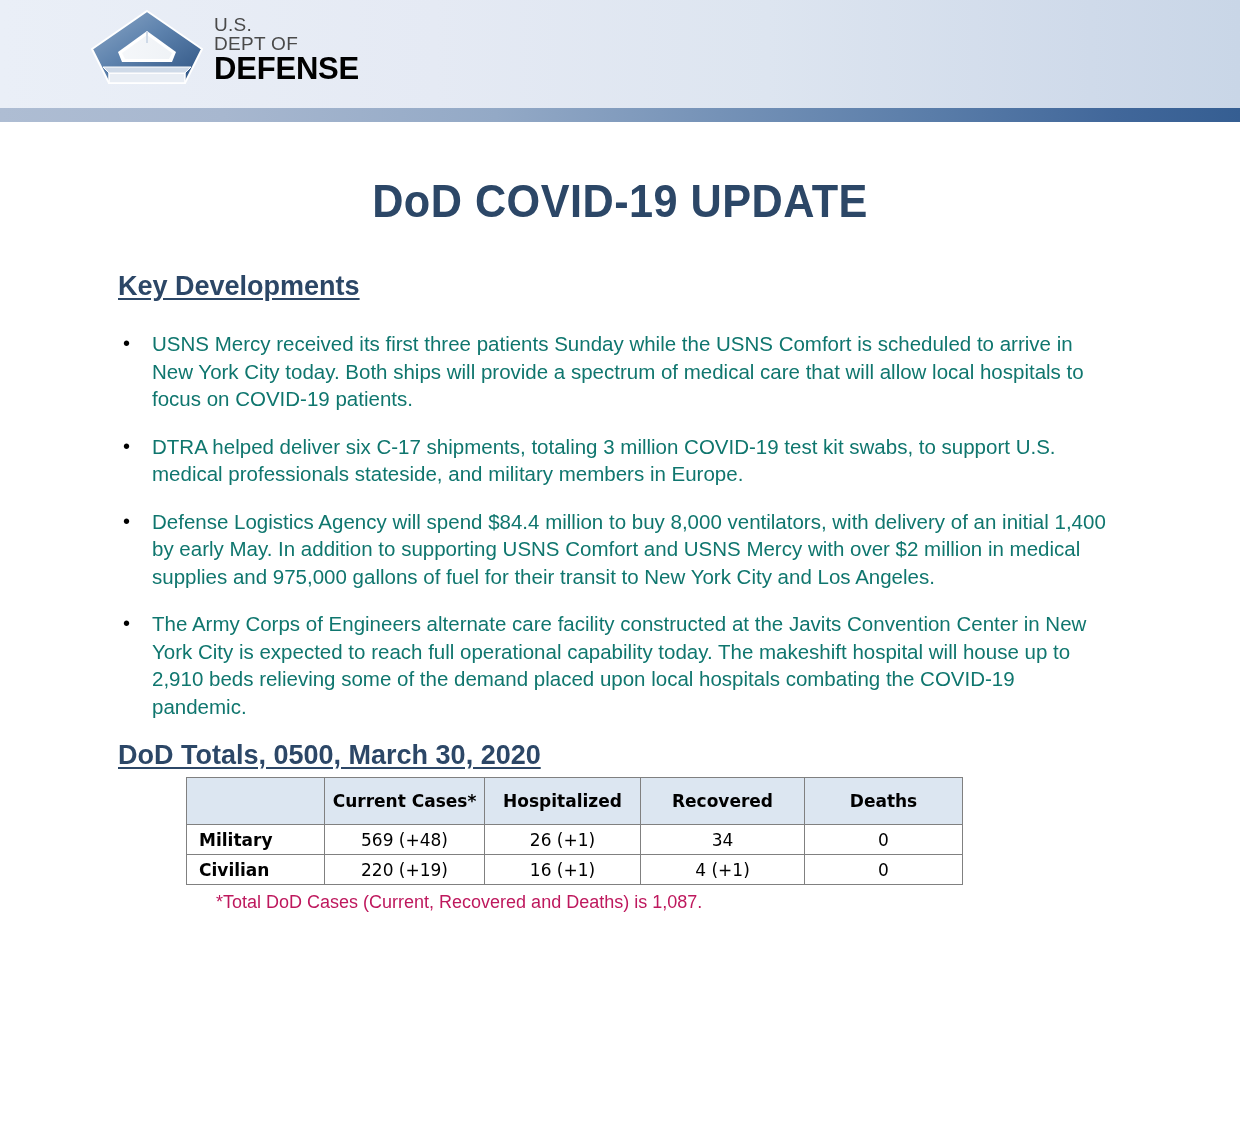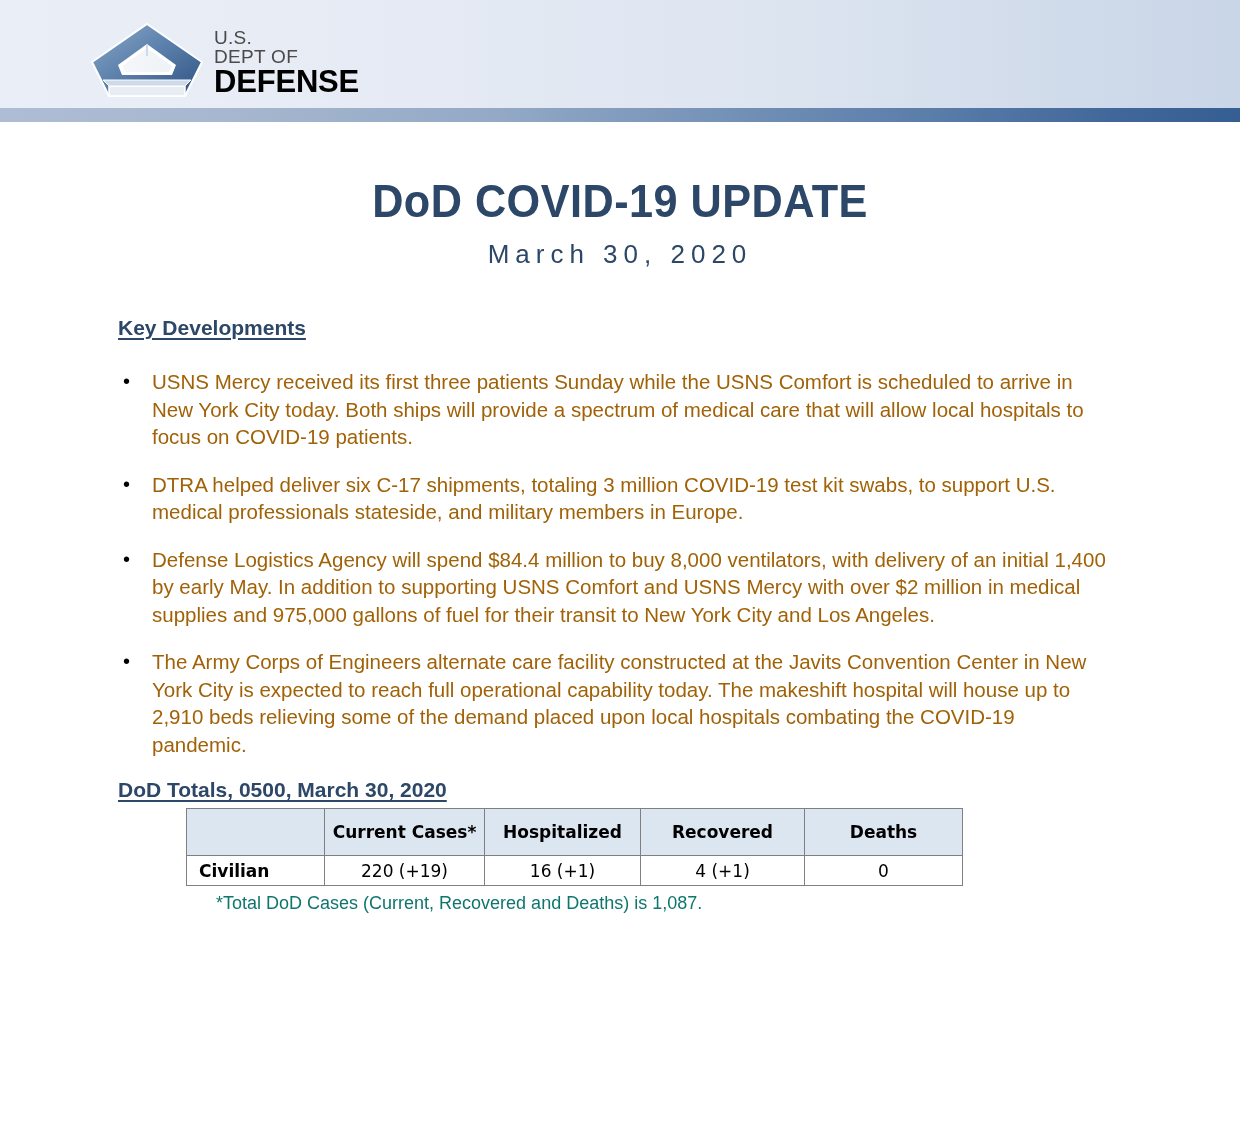--- a/index.html
+++ b/index.html
@@ -20,21 +20,21 @@
   .doc-header {
     position: relative;
     width: 1240px;
     height: 108px;
     background: linear-gradient(to right, #eaeff7 0%, #e5eaf4 35%, #dde5f0 62%, #cfdaea 88%, #c9d6e7 100%);
     box-sizing: border-box;
   }
   .logo-wrap {
     position: absolute;
     left: 88px;
-    top: 20px;
+    top: 7px;
     display: flex;
     align-items: flex-start;
     gap: 8px;
   }
   .logo-mark {
     width: 118px;
     height: 80px;
     display: block;
   }
   .logo-words {
@@ -89,21 +89,21 @@
     font-family: "Liberation Sans", sans-serif;
     font-size: 26px;
     color: #2c4767;
     letter-spacing: 6px;
     margin-top: 14px;
     font-weight: 400;
   }
 
   
   .section-heading {
-    font-size: 21px;
+    font-size: 27px;
     font-weight: 700;
     color: #2c4767;
     text-decoration: underline;
     text-underline-offset: 3px;
     margin-left: 118px;
   }
   #key-dev-heading { margin-top: 46px; }
 
   .bullets {
     margin: 0;
@@ -123,21 +123,21 @@
     font-size: 20px;
     line-height: 27.5px;
     color: #000;
     text-align: left;
     padding-left: 5px;
     box-sizing: border-box;
   }
   .bullet-text {
     font-size: 20.5px;
     line-height: 27.5px;
-    color: #a16207;
+    color: #0f766e;
     flex: 1;
   }
 
   
   #totals-heading { margin-top: 16px; text-decoration: underline; }
 
   .totals-table {
     border-collapse: collapse;
     margin-left: 186px;
     margin-top: 6px;
@@ -174,21 +174,21 @@
   .col-label   { width: 138px; }
   .col-cases   { width: 160px; }
   .col-hosp    { width: 156px; }
   .col-rec     { width: 164px; }
   .col-deaths  { width: 158px; }
 
   .table-note {
     margin-left: 216px;
     margin-top: 7px;
     font-size: 18px;
-    color: #0f766e;
+    color: #be185d;
     font-family: "Liberation Sans", sans-serif;
   }
 </style>
 </head>
 <body>
 
 <div class="doc-header">
   <div class="logo-wrap">
     <svg class="logo-mark" viewBox="0 0 118 80">
       <defs>
@@ -217,21 +217,20 @@
       <span class="logo-line">DEPT OF</span>
       <span class="logo-line strong">DEFENSE</span>
     </div>
   </div>
 </div>
 <div class="header-rule"></div>
 <div class="header-rule-gap"></div>
 
 <div class="title-block">
   <h1 class="doc-title">DoD COVID-19 UPDATE</h1>
-  <div class="doc-date">March 30, 2020</div>
 </div>
 
 <div class="section-heading" id="key-dev-heading">Key Developments</div>
 
 <ul class="bullets">
   <li class="bullet-row">
     <span class="bullet-dot">•</span>
     <span class="bullet-text">USNS Mercy received its first three patients Sunday while the USNS Comfort is scheduled to arrive in New York City today. Both ships will provide a spectrum of medical care that will allow local hospitals to focus on COVID-19 patients.</span>
   </li>
   <li class="bullet-row">
@@ -262,20 +261,27 @@
     <tr>
       <th class="corner"></th>
       <th>Current Cases*</th>
       <th>Hospitalized</th>
       <th>Recovered</th>
       <th>Deaths</th>
     </tr>
   </thead>
   <tbody>
     <tr>
+      <td class="rowlabel">Military</td>
+      <td>569 (+48)</td>
+      <td>26 (+1)</td>
+      <td>34</td>
+      <td>0</td>
+    </tr>
+    <tr>
       <td class="rowlabel">Civilian</td>
       <td>220 (+19)</td>
       <td>16 (+1)</td>
       <td>4 (+1)</td>
       <td>0</td>
     </tr>
   </tbody>
 </table>
 
 <div class="table-note">*Total DoD Cases (Current, Recovered and Deaths) is 1,087.</div>

